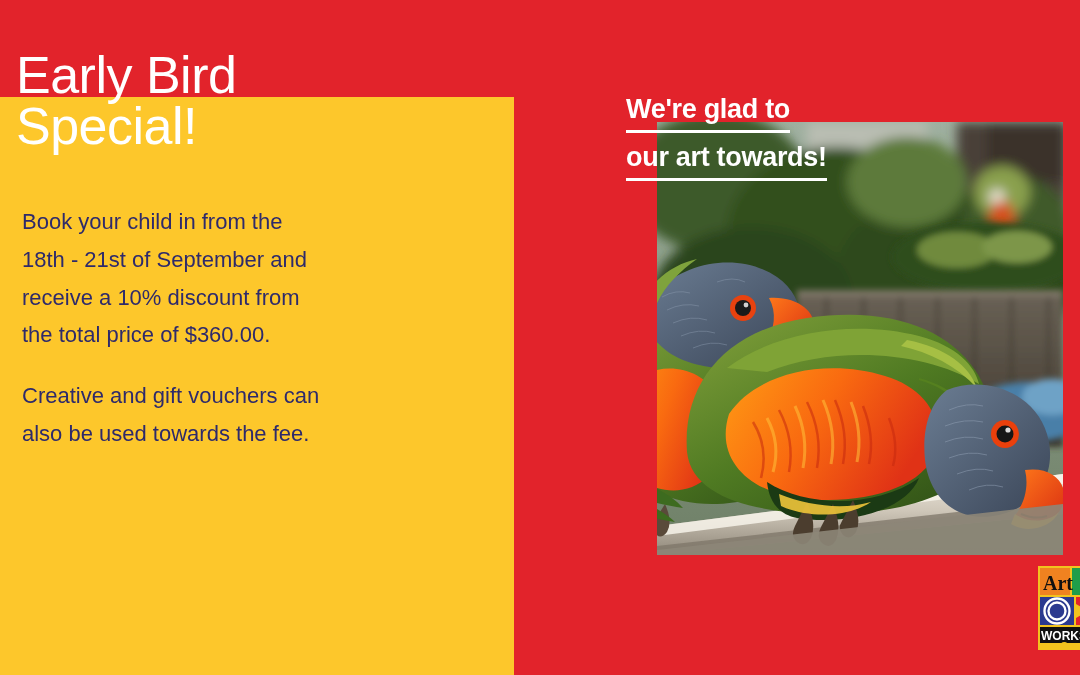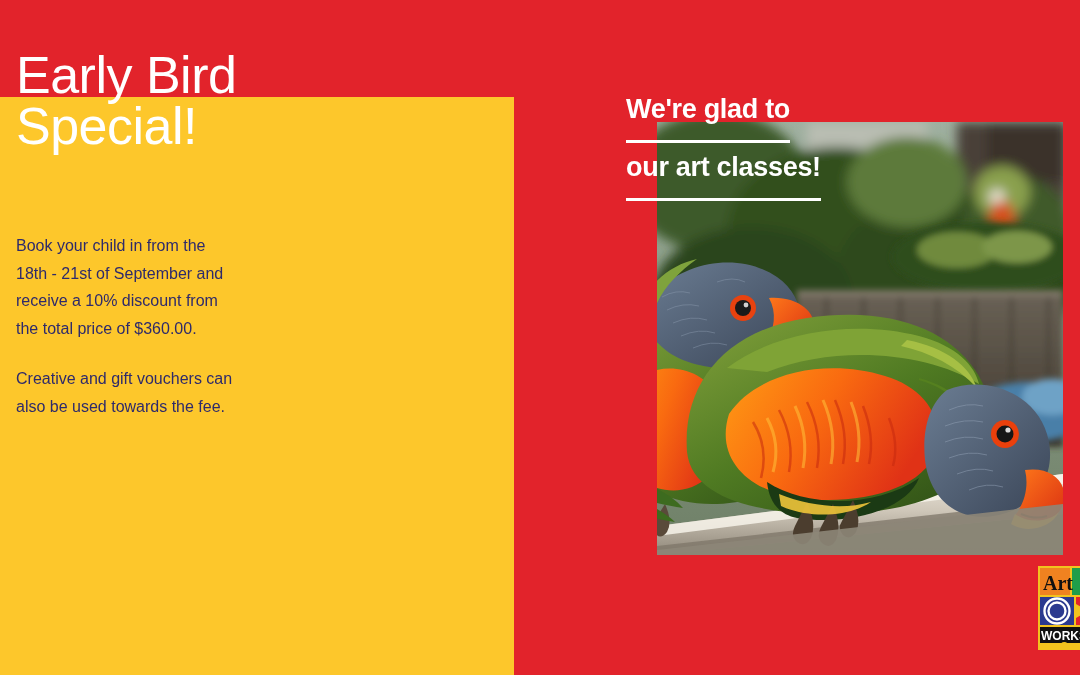--- a/index.html
+++ b/index.html
@@ -29,27 +29,26 @@
     font-size:52px;
     line-height:0.98;
     letter-spacing:-0.5px;
     z-index:5;
     white-space:pre-line;
   }
 
   
   #left-copy{
     position:absolute;
-    left:16px; top:203px;
+    left:22px; top:203px;
     width:400px;
     z-index:4;
     color:#2E2A6B;
-    font-size:16px;
+    font-size:22px;
     line-height:1.72;
-    margin-top:29px;
   }
   #left-copy p{ white-space:pre-line; }
   #left-copy p + p{ margin-top:23px; }
 
   
   #photo{
     position:absolute;
     left:657px; top:122px;
     width:406px; height:433px;
     overflow:hidden;
@@ -67,21 +66,21 @@
     font-weight:bold;
     font-size:27px;
     line-height:1.44;
     letter-spacing:-0.3px;
   }
   #right-heading .hl{
     display:block;
     border-bottom:3px solid #ffffff;
     width:max-content;
     max-width:100%;
-    padding-bottom:11px;
+    padding-bottom:1px;
     margin-bottom:5px;
   }
 
   
   #logo{
     position:absolute;
     left:1038px; top:566px;
     width:52px; height:84px;
     z-index:12;
   }
@@ -297,21 +296,21 @@
 
       <path d="M122,372 C152,384 186,388 214,380 C190,396 150,396 124,384 Z" fill="#f0c53a" opacity="0.9"></path>
     </g>
 
     <polygon points="0,428 406,382 406,433 0,433" fill="#8d8678" opacity="0.9"></polygon>
   </svg>
 </div>
 
 <div id="right-heading">
   <span class="hl">We're glad to</span>
-  <span class="hl">our art classes!</span>
+  <span class="hl">our art towards!</span>
 </div>
 
 <div id="logo">
   <svg width="52" height="84" viewBox="0 0 52 84">
     <rect x="0" y="0" width="52" height="84" fill="#f2c31e"></rect>
 
     <rect x="2" y="2" width="30" height="27" fill="#F08220"></rect>
     <rect x="34" y="2" width="18" height="27" fill="#1E9E4A"></rect>
     <text x="5" y="24" font-family="'Liberation Serif', serif" font-size="20" font-weight="bold" fill="#101010">Art</text>
 

